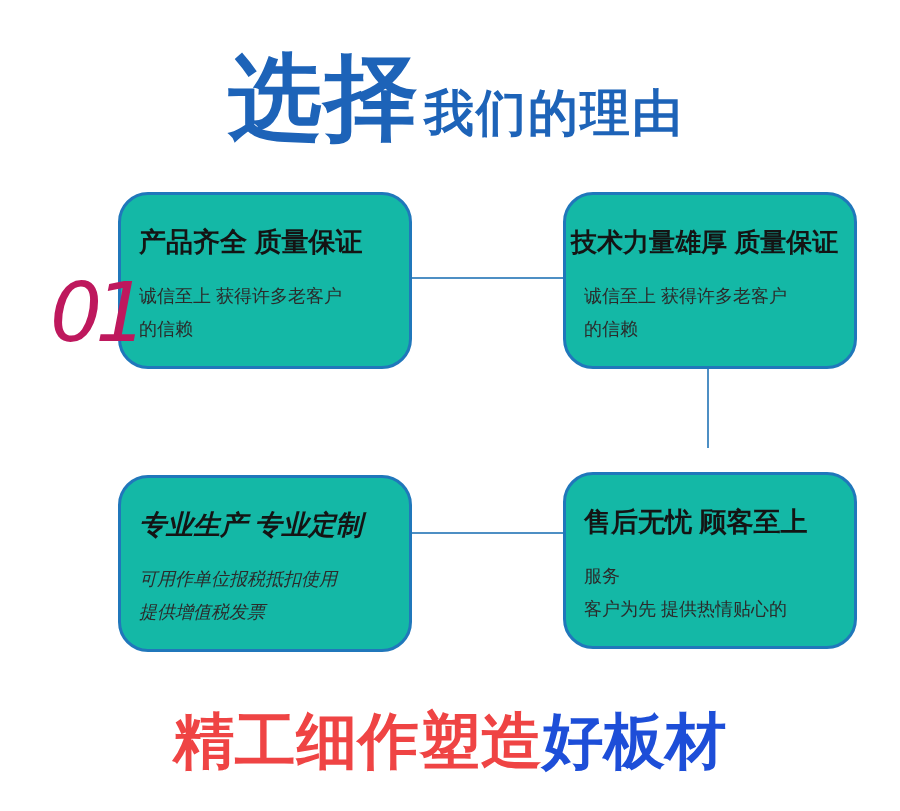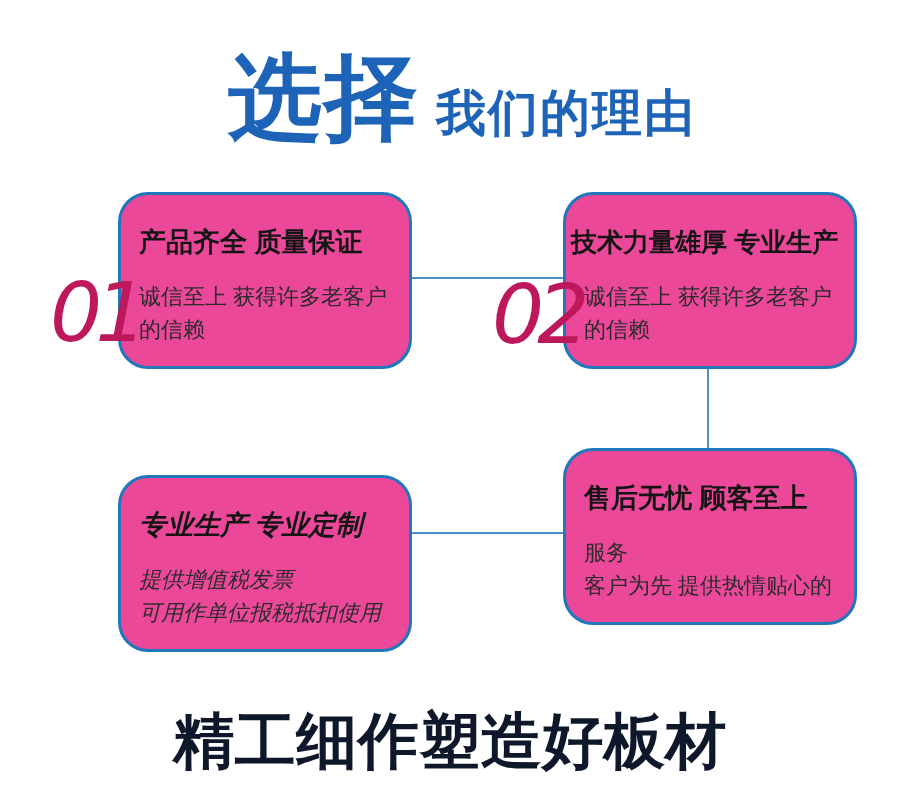--- a/index.html
+++ b/index.html
@@ -25,53 +25,53 @@
   }
   .main-title .big {
     font-size: 94px;
     font-weight: 900;
     letter-spacing: 2px;
     line-height: 1.1;
   }
   .main-title .small {
     font-size: 50px;
     font-weight: 600;
-    margin-left: 16px;
+    margin-left: 4px;
     letter-spacing: 2px;
   }
 
   
   .card {
     position: absolute;
     width: 294px;
     height: 177px;
     box-sizing: border-box;
-    background: #ec4899;
+    background: #14b8a6;
     border: 3px solid #2077bb;
     border-radius: 30px;
     padding: 32px 10px 0 18px;
   }
   .card-title {
     font-size: 27px;
     line-height: 30px;
     font-weight: 700;
     color: #141414;
     white-space: nowrap;
   }
   .card-title.tight { margin-left: -13px; font-size: 26px; }
   .card-desc {
     margin-top: 23px;
-    font-size: 22px;
+    font-size: 18px;
     line-height: 33px;
     color: #2b2b2b;
   }
   #card-01 { left: 118px; top: 192px; }
   #card-02 { left: 563px; top: 192px; }
   #card-04 { left: 118px; top: 475px; font-style: italic; }
-  #card-03 { left: 563px; top: 448px; }
+  #card-03 { left: 563px; top: 472px; }
 
   
   .card-number {
     position: absolute;
     font-family: "DejaVu Sans", sans-serif;
     font-style: italic;
     font-weight: 400;
     font-size: 82px;
     line-height: 82px;
     letter-spacing: -7px;
@@ -96,22 +96,22 @@
     top: 706px;
     left: 0;
     width: 900px;
     text-align: center;
     font-size: 61px;
     font-weight: 700;
     letter-spacing: 0.5px;
     line-height: 1.15;
     white-space: nowrap;
   }
-  .footer-slogan .dark   { color: #0f172a; }
-  .footer-slogan .accent { color: #0f172a; }
+  .footer-slogan .dark   { color: #ef4444; }
+  .footer-slogan .accent { color: #1d4ed8; }
 </style>
 </head>
 <body>
 
 <div class="stage">
 
   <div class="main-title">
     <span class="big">选择</span>
     <span class="small">我们的理由</span>
   </div>
@@ -123,33 +123,32 @@
   <div class="card" id="card-01">
     <div class="card-title">产品齐全 质量保证</div>
     <div class="card-desc">
       <div>诚信至上 获得许多老客户</div>
       <div>的信赖</div>
     </div>
   </div>
   <div class="card-number" id="num-01">01</div>
 
   <div class="card" id="card-02">
-    <div class="card-title tight">技术力量雄厚 专业生产</div>
+    <div class="card-title tight">技术力量雄厚 质量保证</div>
     <div class="card-desc">
       <div>诚信至上 获得许多老客户</div>
       <div>的信赖</div>
     </div>
   </div>
-  <div class="card-number" id="num-02">02</div>
 
   <div class="card" id="card-04">
     <div class="card-title">专业生产 专业定制</div>
     <div class="card-desc">
+      <div>可用作单位报税抵扣使用</div>
       <div>提供增值税发票</div>
-      <div>可用作单位报税抵扣使用</div>
     </div>
   </div>
 
   <div class="card" id="card-03">
     <div class="card-title">售后无忧 顾客至上</div>
     <div class="card-desc">
       <div>服务</div>
       <div>客户为先 提供热情贴心的</div>
     </div>
   </div>

